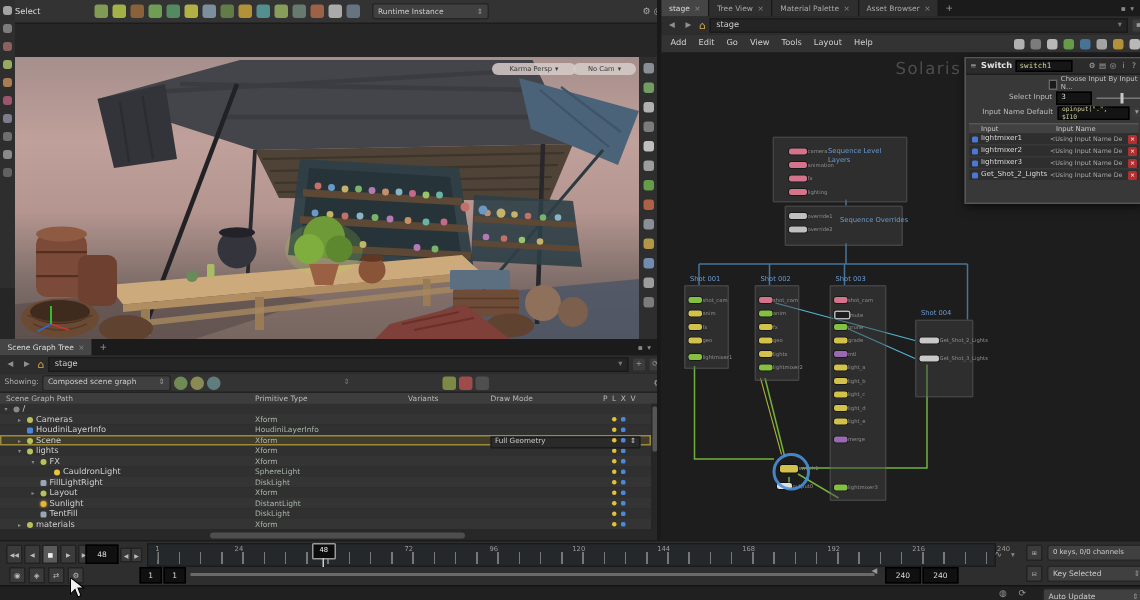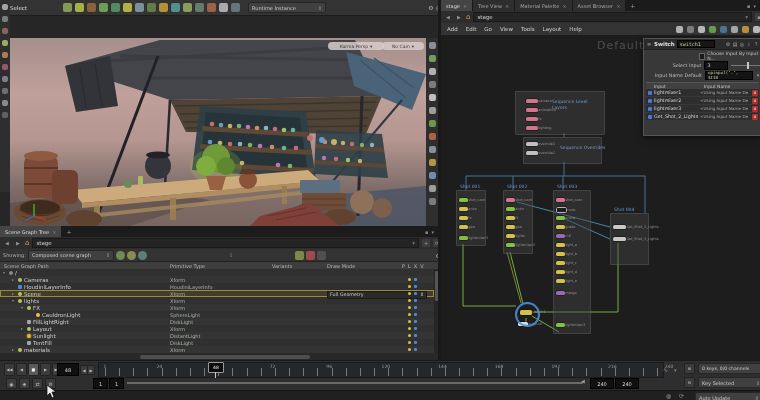--- a/index.html
+++ b/index.html
@@ -666,21 +666,21 @@
         <span class="mico" style="width: 7px; height: 7px; background: rgb(208, 208, 208);"></span>
         <span class="mico" style="width: 7px; height: 7px; background: rgb(111, 174, 78);"></span>
         <span class="mico" style="width: 7px; height: 7px; background: rgb(74, 127, 168);"></span>
         <span class="mico" style="width: 7px; height: 7px; background: rgb(184, 184, 184);"></span>
         <span class="mico" style="width: 7px; height: 7px; background: rgb(202, 162, 58);"></span>
         <span class="mico" style="width: 7px; height: 7px; background: rgb(208, 208, 208);"></span>
       </div>
   </div>
 
   <div class="a" style="left:441px;top:35px;width:319px;height:325px;background:#1d1d1d">
-    <span class="a wm" style="left:156px;top:4px">Default</span>
+    <span class="a wm" style="left:156px;top:4px">Solaris</span>
     <svg id="wires" class="a" style="left:0;top:0" width="319" height="325" viewBox="0 0 319 325">
         <path d="M123,98 V102 M123,127 V141 M25,141 H204 M25,141 V155 M72,141 V155 M122,141 V155 M204,141 V178" stroke="#4a7fa8" stroke-width="1" fill="none" opacity="0.9"></path>
         <path d="M76,167 L169,192 M124,184 L169,204" stroke="#58c8e8" stroke-width="0.7" fill="none" opacity="0.9"></path>
         <path d="M22,209 V271 H75 M69,217 L82,269 M118,297 L91,281 M93,277 H177 V208 M85,283 V287" stroke="#7ac142" stroke-width="1" fill="none" opacity="0.9"></path>
         <path d="M66,217 L80,268" stroke="#c2c23a" stroke-width="0.7" fill="none" opacity="0.9"></path>
       </svg>
     <div>
 
         <div class="ngroup inside" style="left: 74px; top: 56px; width: 88px; height: 42px;">
           <span class="cap">Sequence Level Layers</span>

